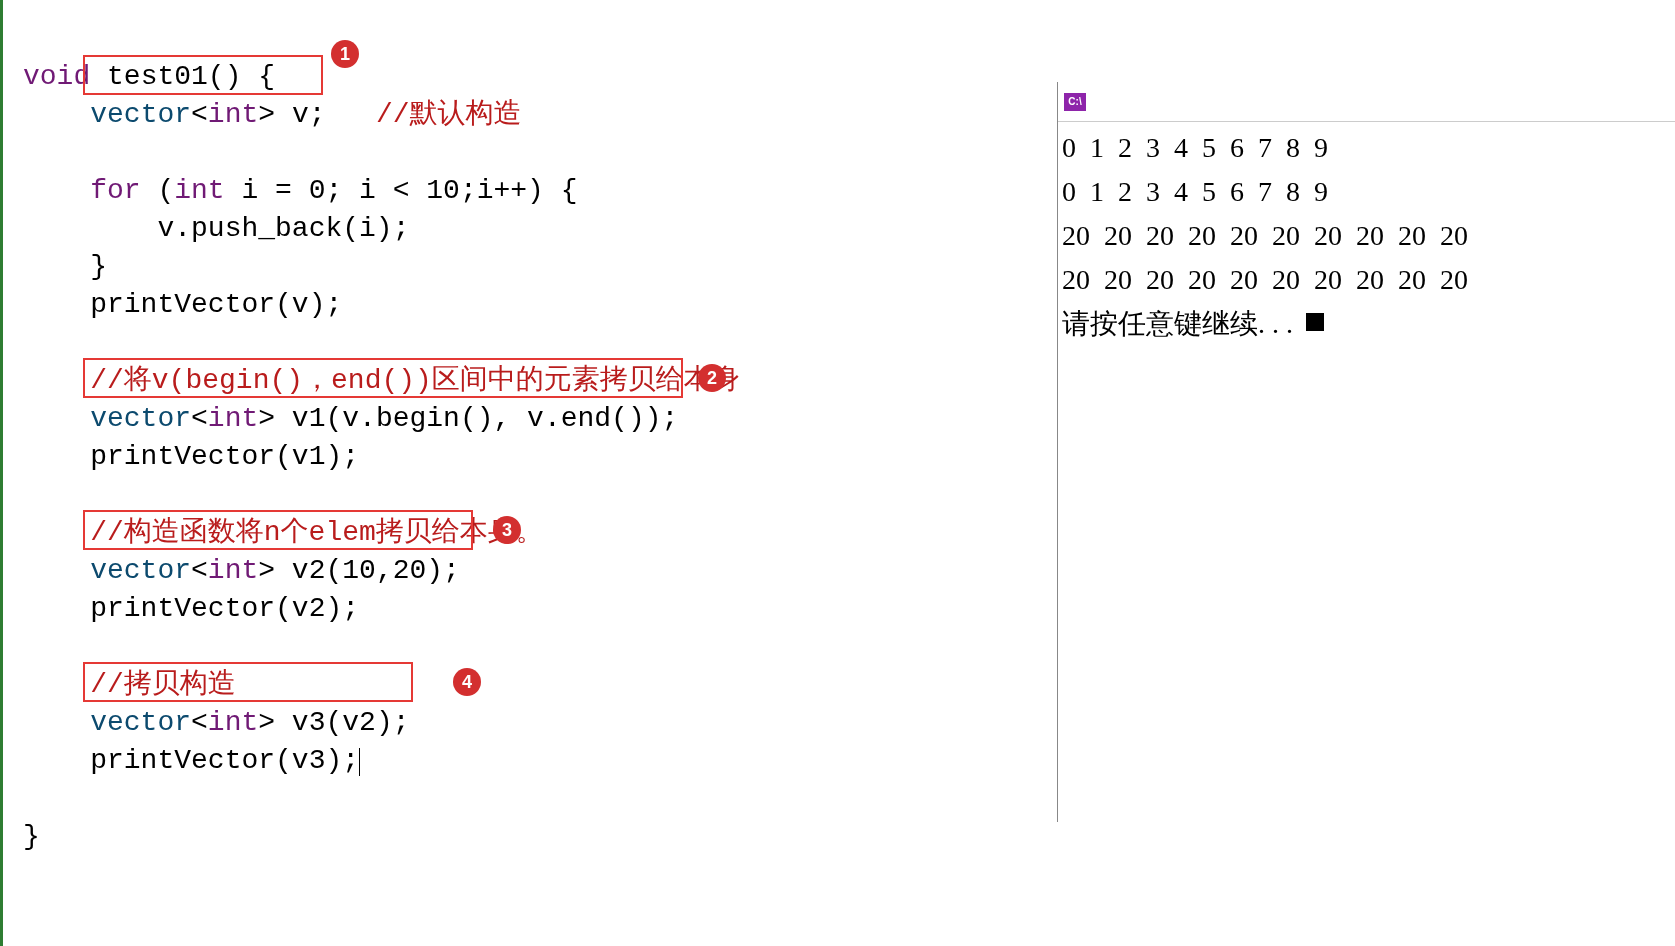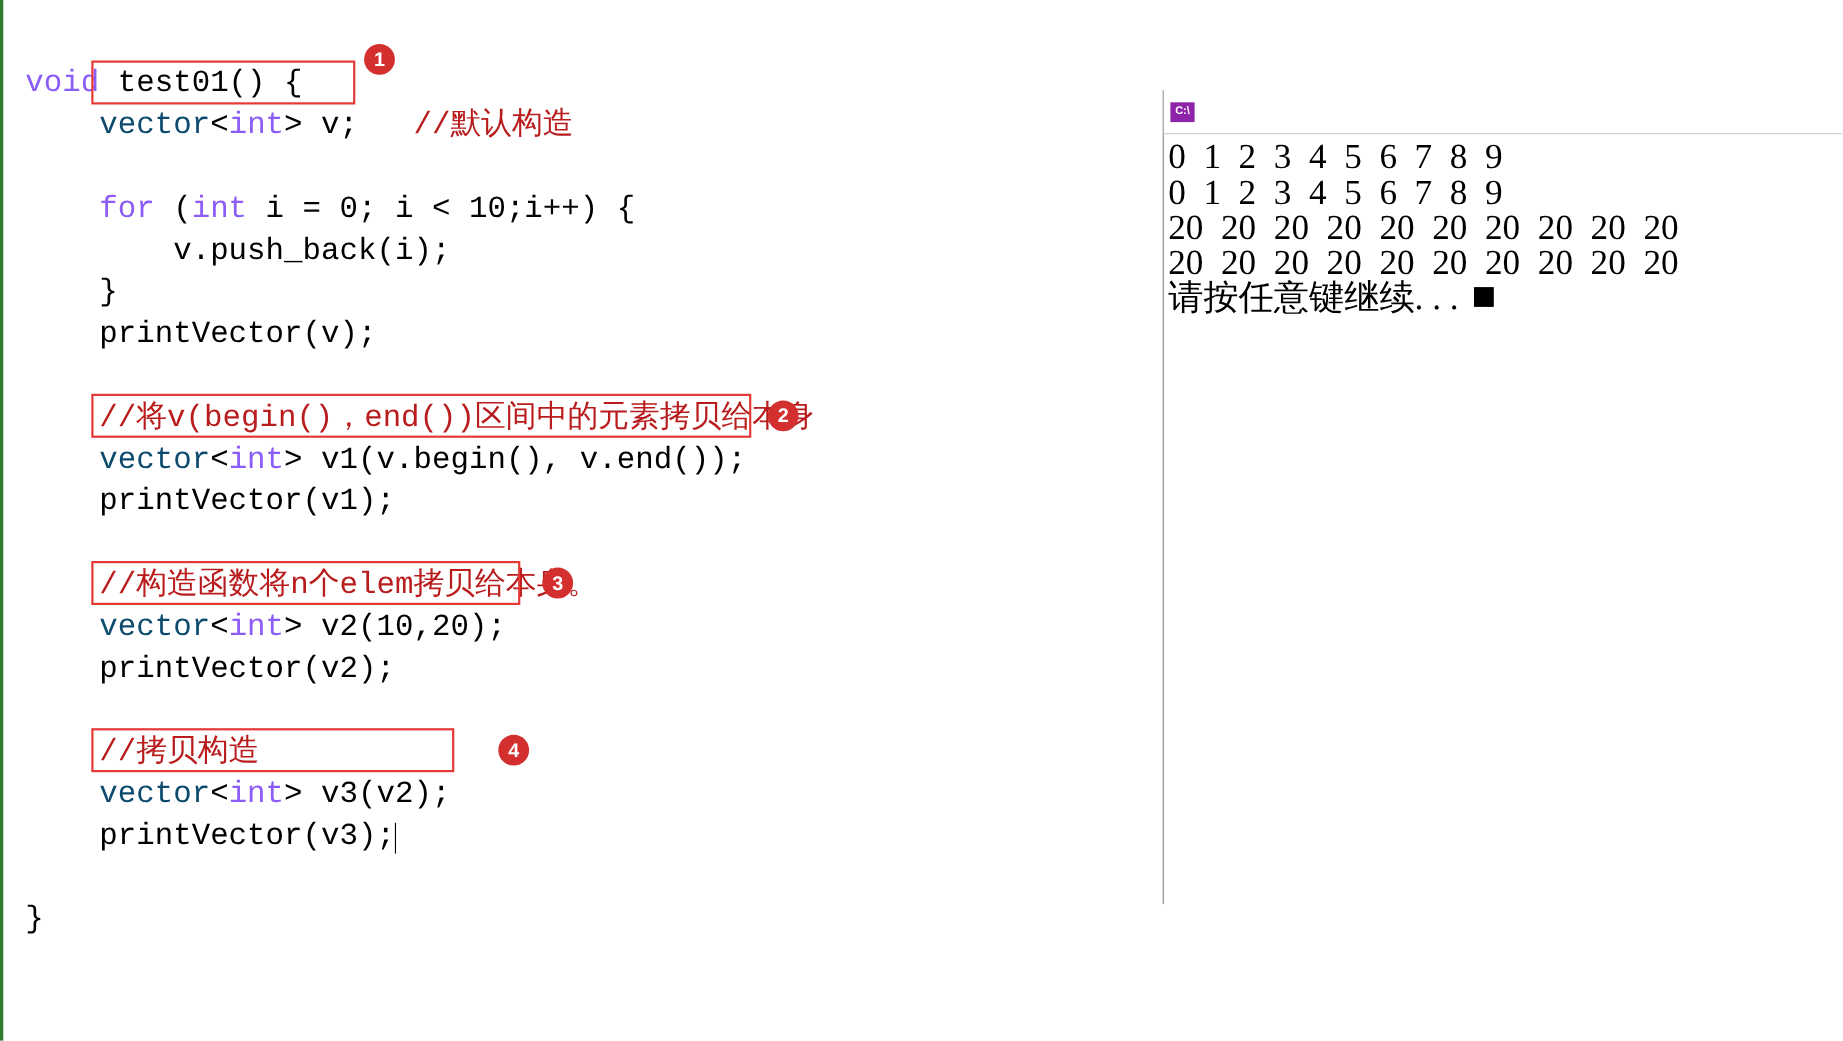--- a/index.html
+++ b/index.html
@@ -28,21 +28,21 @@
       width: 18px;
       height: 100%;
     }
     .code {
       position: absolute;
       left: 20px;
       top: 20px;
       white-space: pre;
       line-height: 38px;
     }
-    .kw { color: #8b5cf6; }
+    .kw { color: #701a75; }
     .type { color: #0c4a6e; }
     .comment { color: #b91c1c; }
     .red-box-abs {
       position: absolute;
       border: 2px solid #e53935;
       pointer-events: none;
     }
     .badge {
       position: absolute;
       width: 28px;
@@ -84,22 +84,22 @@
       font-size: 10px;
       font-weight: bold;
       text-align: center;
       line-height: 18px;
       margin-right: 8px;
       font-family: Arial;
     }
     .console-body {
       padding: 4px 4px;
       font-family: "SimSun", "NSimSun", serif;
-      font-size: 32px;
-      line-height: 32px;
+      font-size: 28px;
+      line-height: 44px;
       white-space: pre;
       color: #000;
     }
     .cursor-block {
       display: inline-block;
       width: 18px;
       height: 18px;
       background: #000;
       vertical-align: baseline;
       margin-left: 6px;

